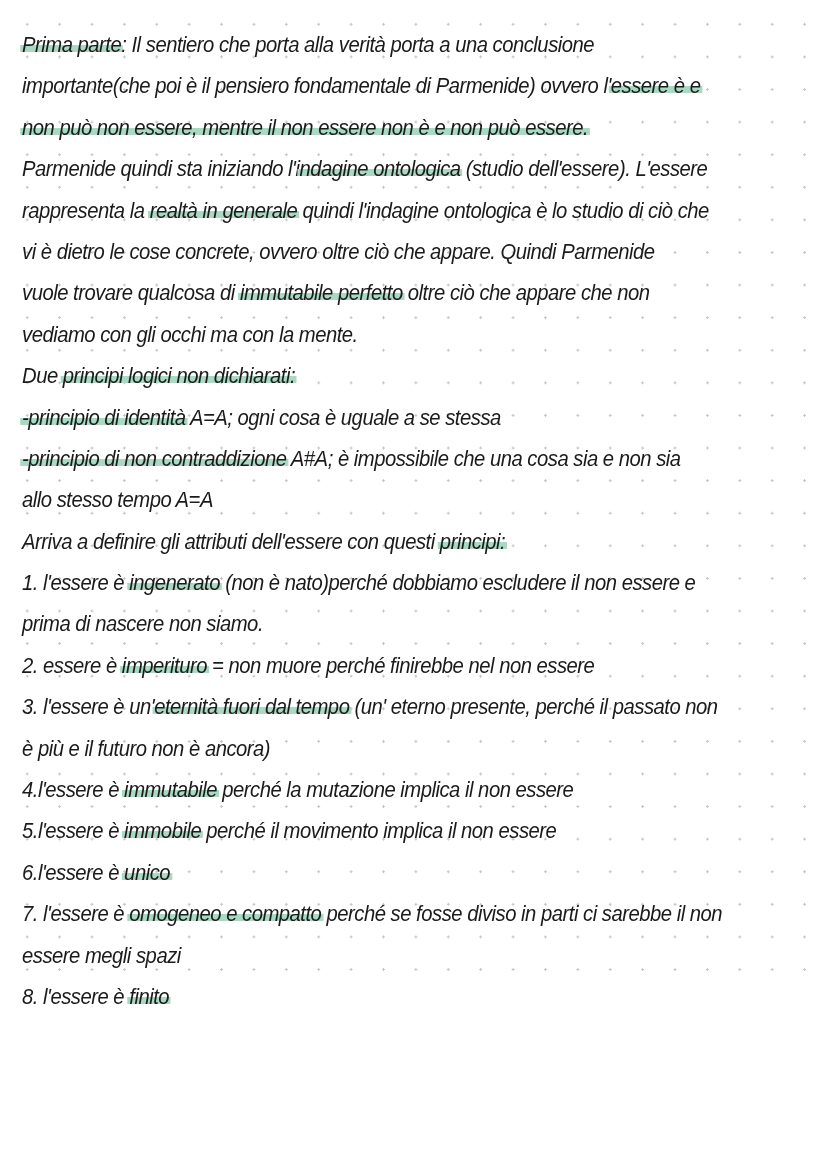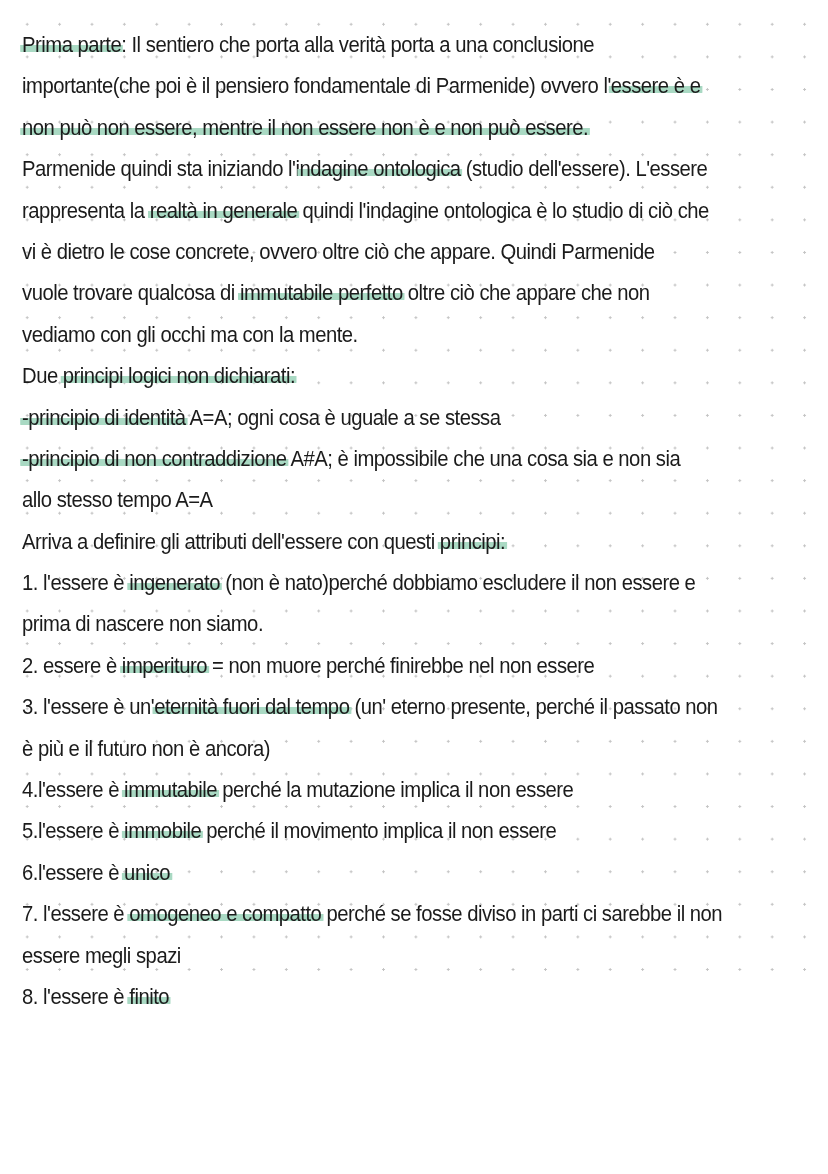--- a/index.html
+++ b/index.html
@@ -15,20 +15,21 @@
   }
   .page {
     position: absolute;
     left: 0; top: 0;
     width: 828px;
     height: 986px;
     background-color: #ffffff;
     background-image: radial-gradient(circle, #c4c4c4 1px, transparent 1.3px);
     background-size: 32.4px 32.6px;
     background-position: 11px 8px;
+    font-style: italic;
   }
   .notes {
     position: absolute;
     left: 22px;
     top: 24px;
     width: 800px;
     margin: 0;
     padding: 0;
     list-style: none;
   }

